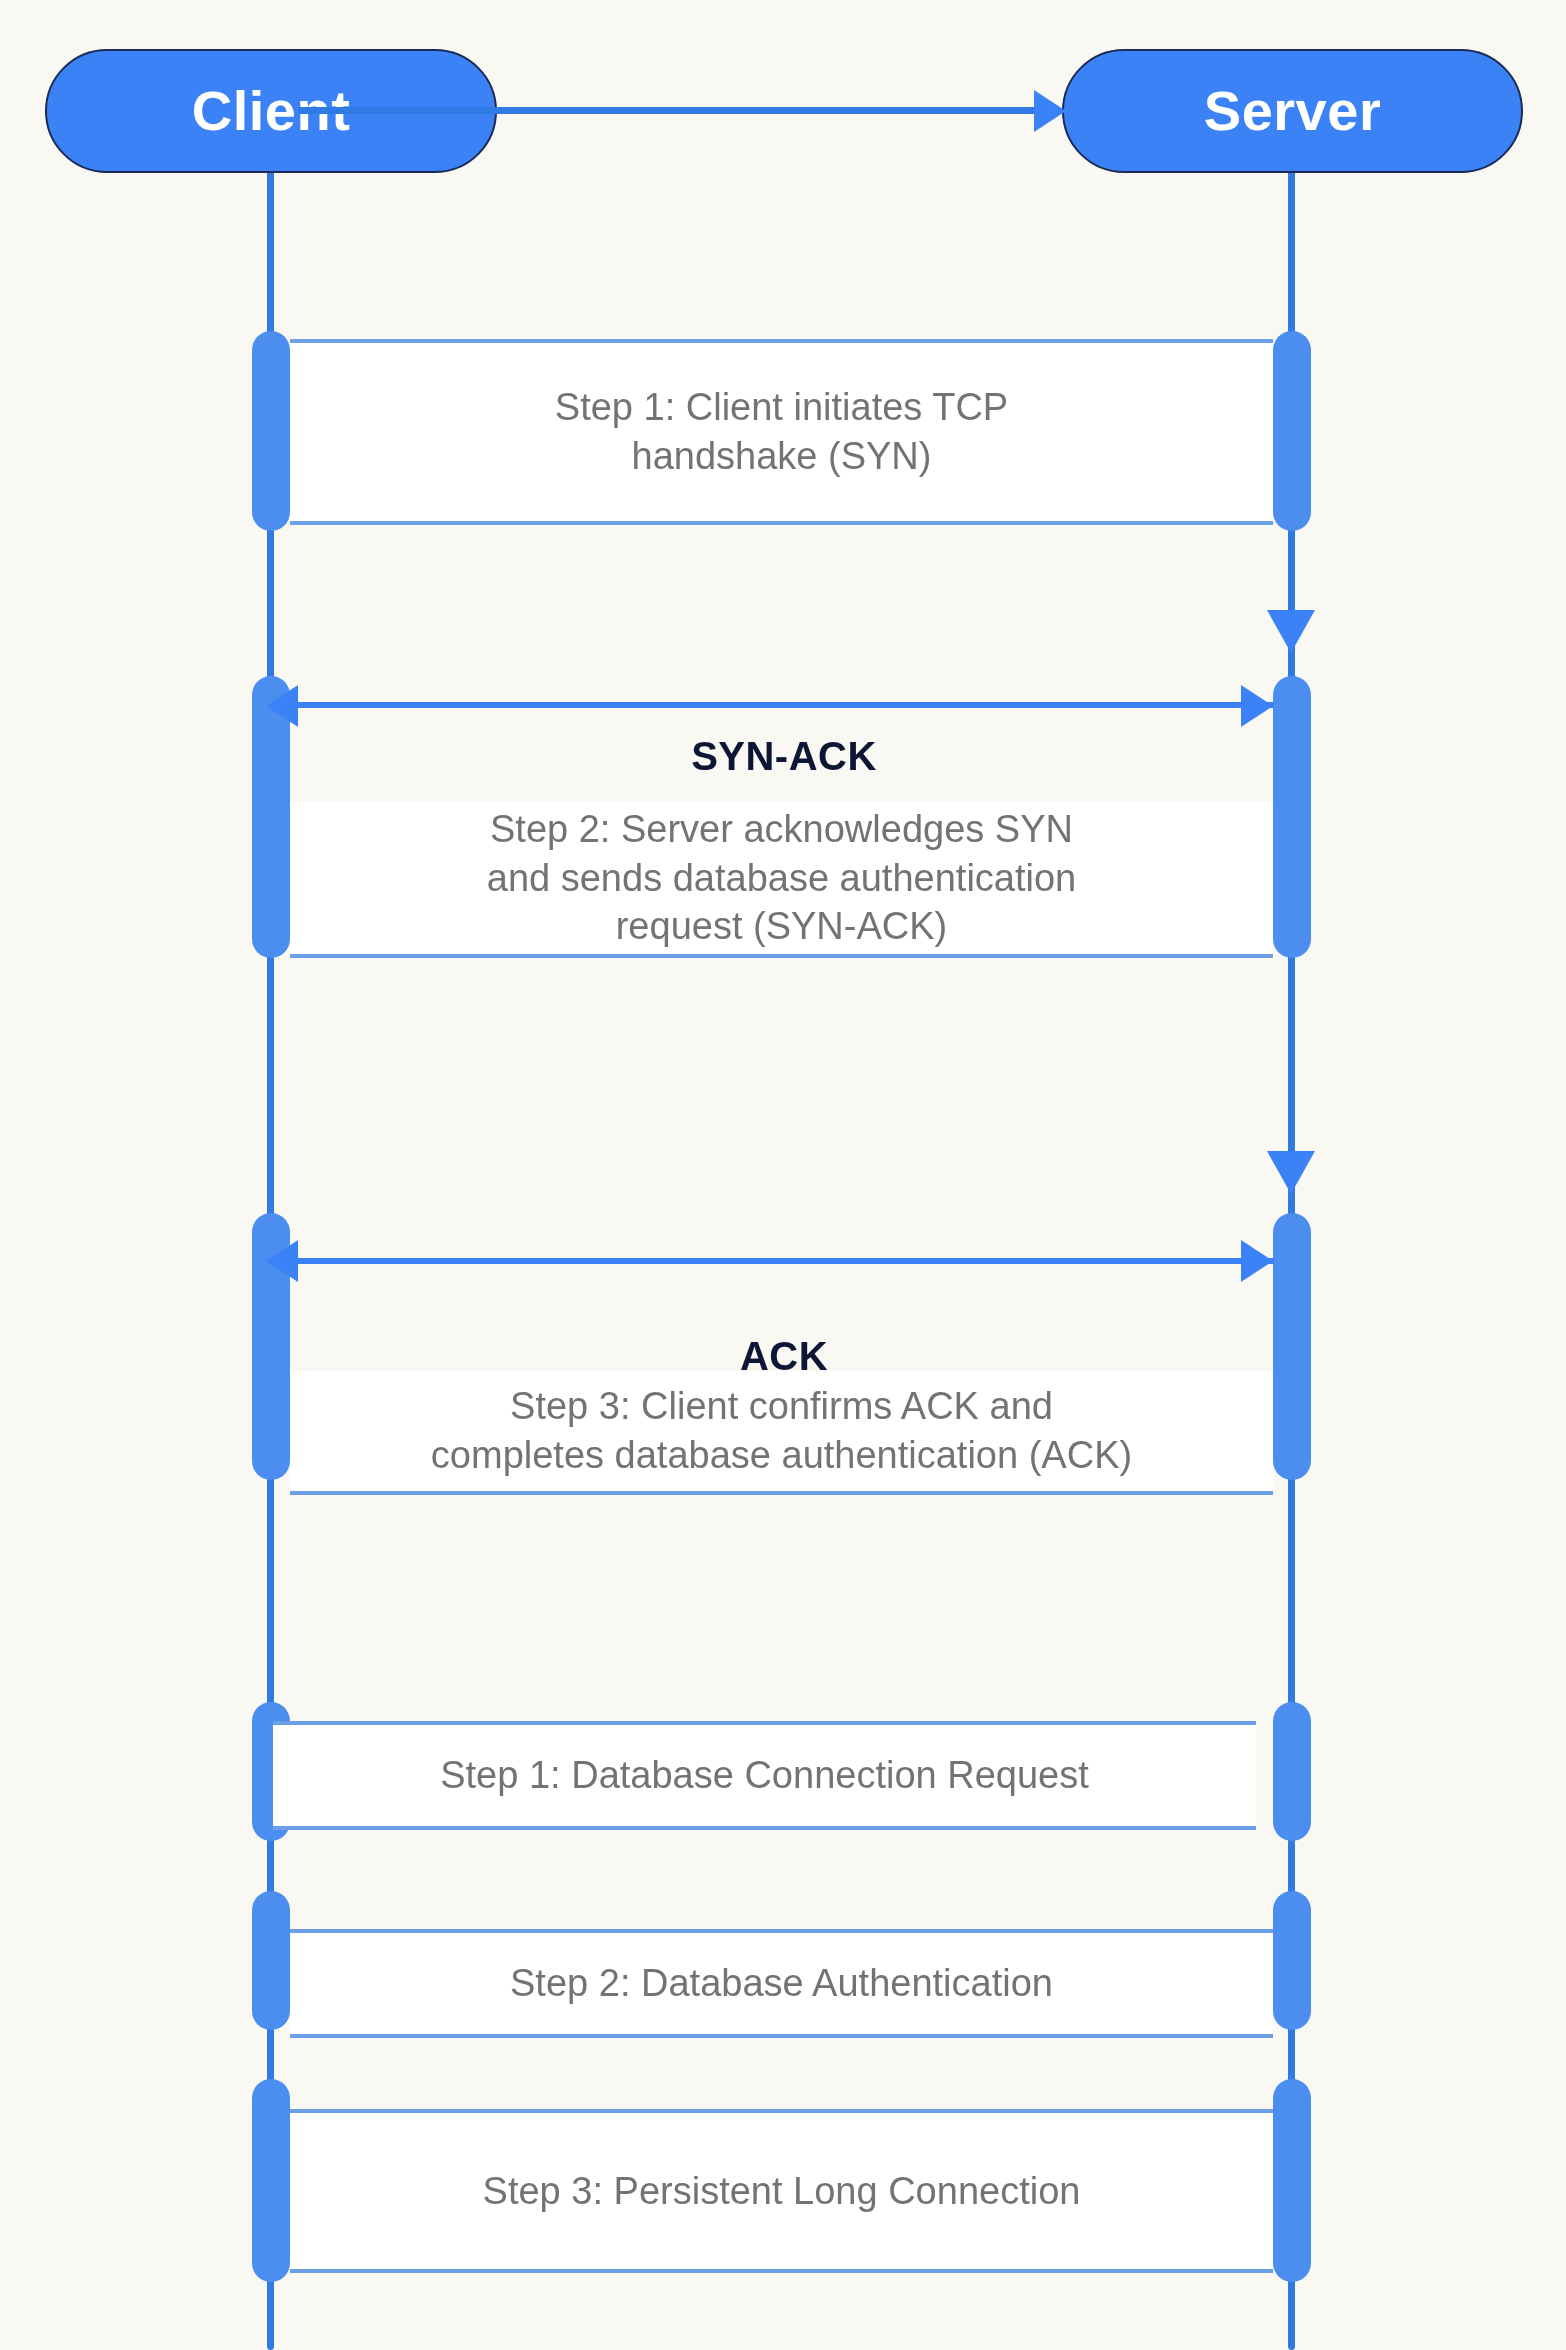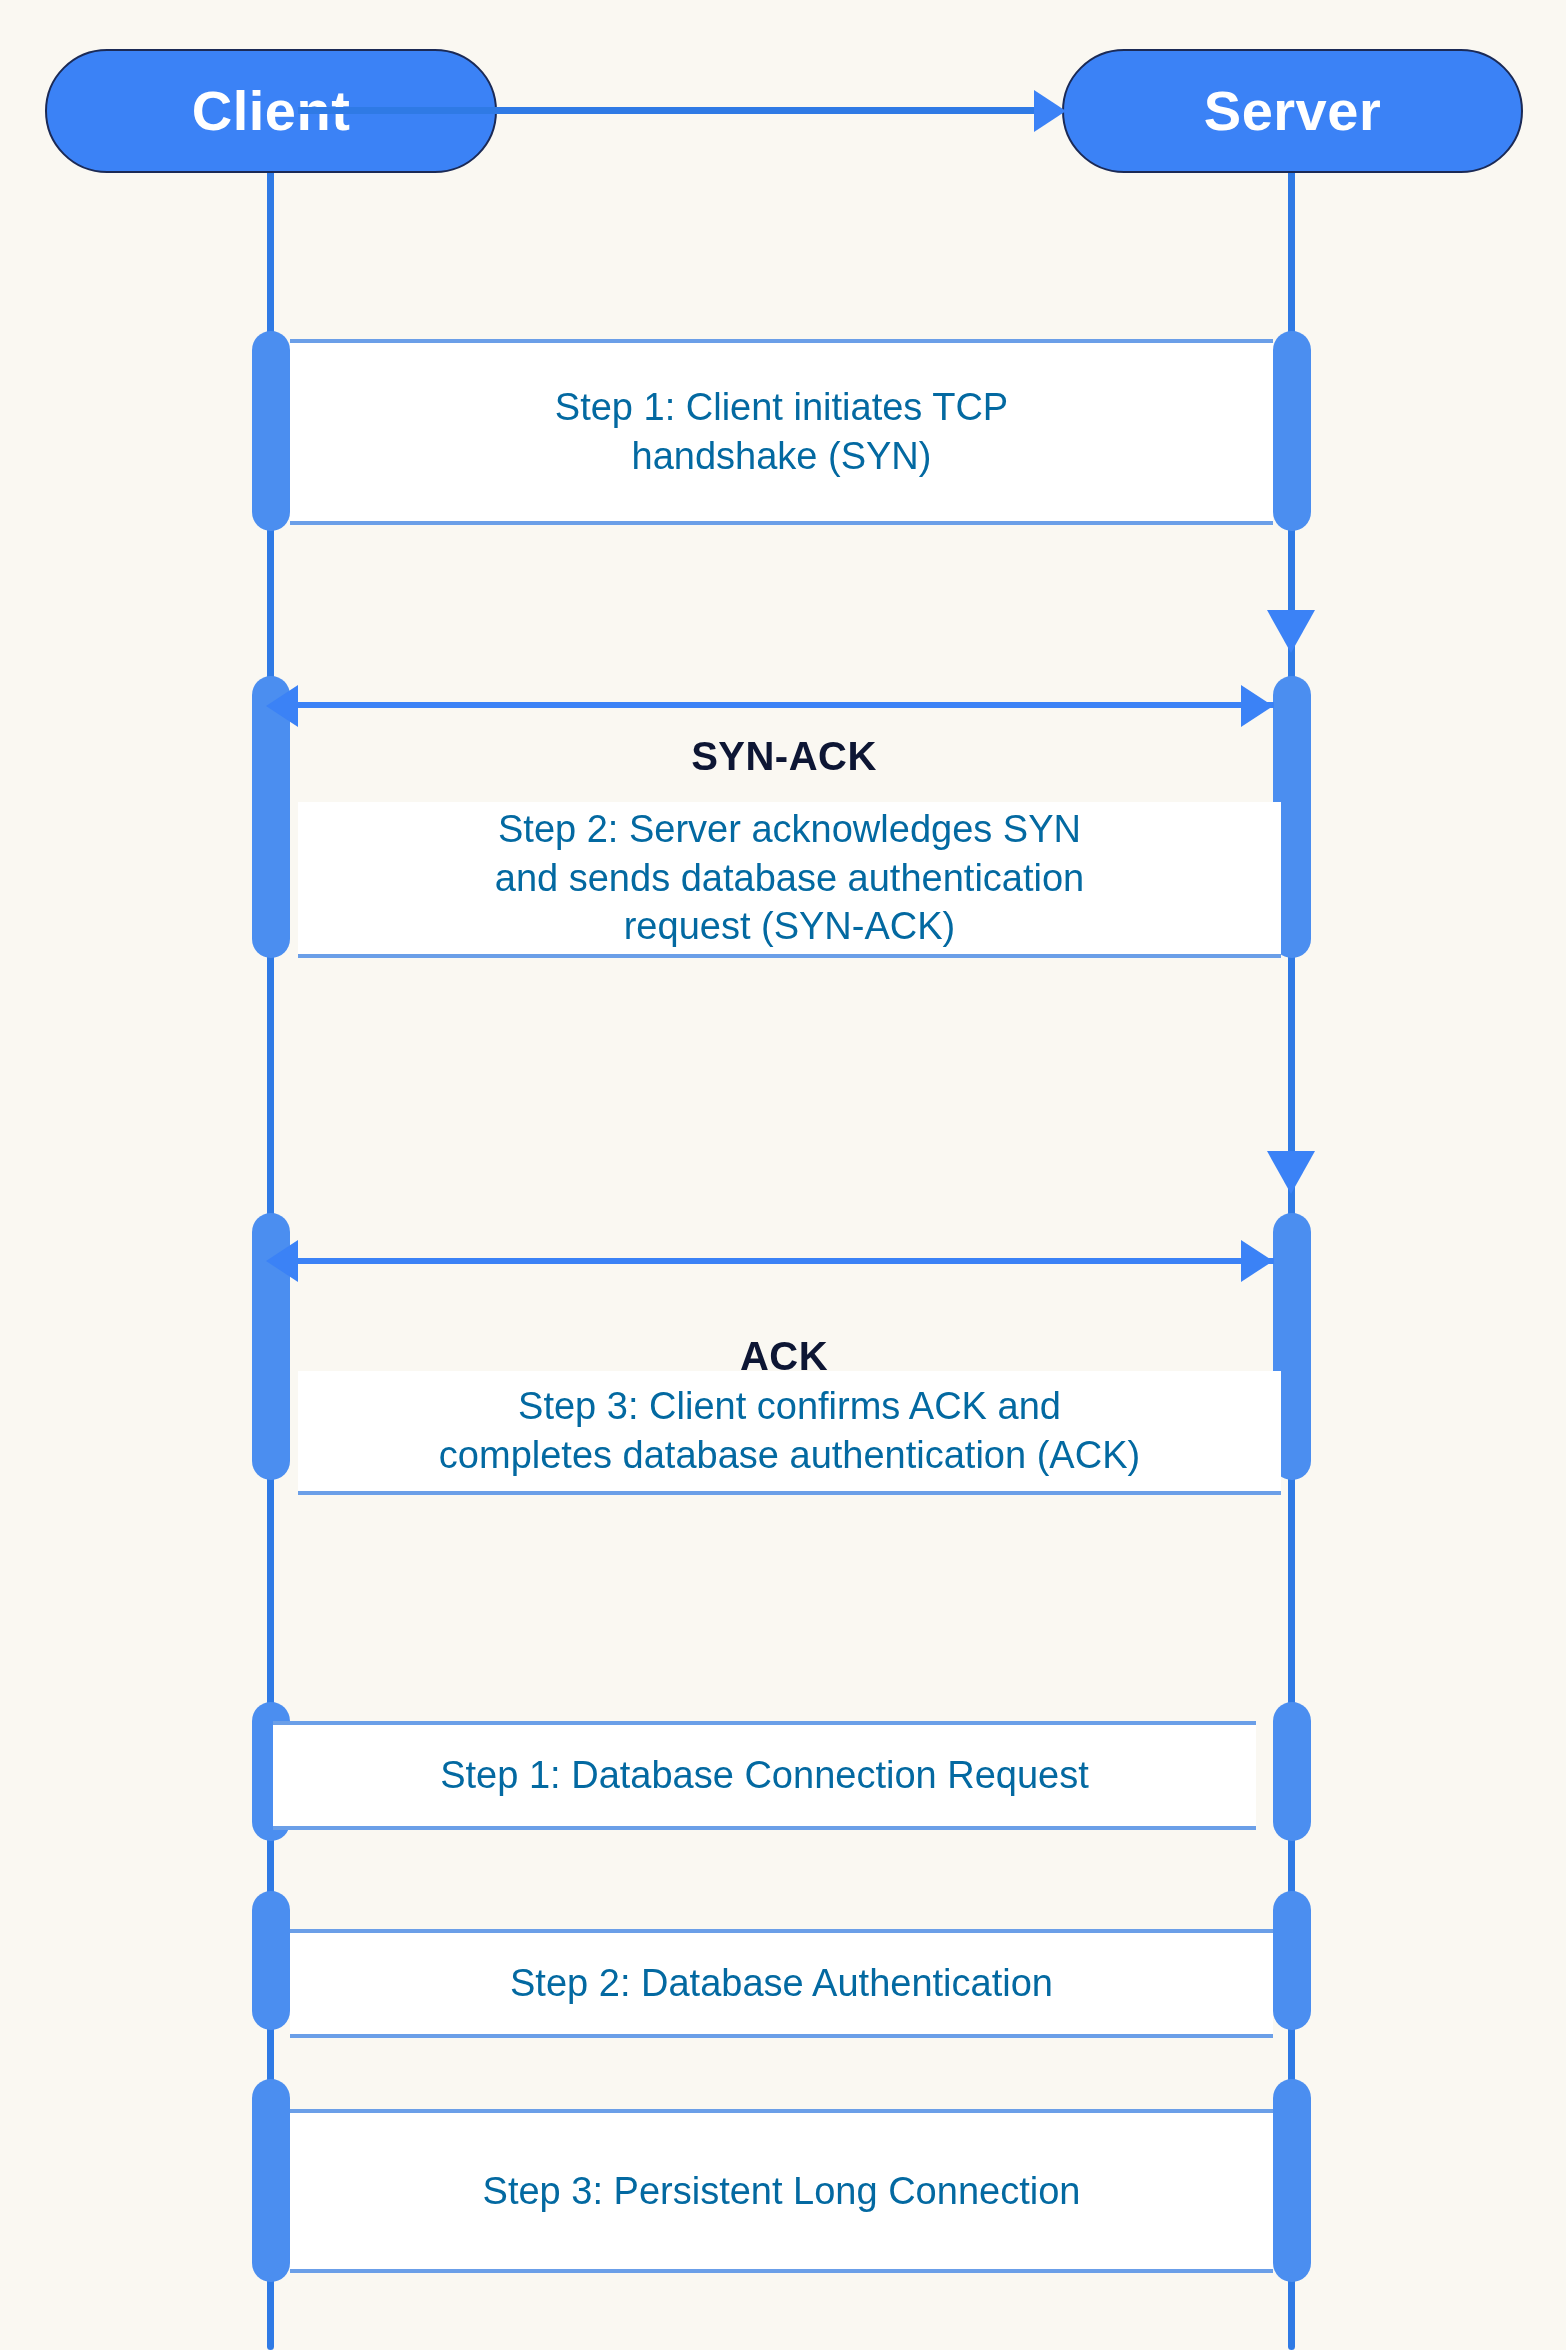--- a/index.html
+++ b/index.html
@@ -59,26 +59,26 @@
   
   .band{
     position:absolute;
     background:#ffffff;
     border-top:4.7px solid #6b9fe8;
     border-bottom:4.7px solid #6b9fe8;
     box-sizing:border-box;
     display:flex;flex-direction:column;
     align-items:center;justify-content:center;
   }
-  .band.noborder-top{border-top:none;margin-left:8px;}
+  .band.noborder-top{border-top:none;}
 
   .msg-line{position:absolute;height:5.6px;background:#3b82f6;}
 
   .band-text{
-    color:#0369a1;
+    color:#737373;
     text-align:center;
     line-height:1.28;
     padding:0 13px;
     box-sizing:border-box;
     width:100%;
   }
   .lbl-body{font-size:38px;font-weight:400;}
 
   .float-label{
     position:absolute;

